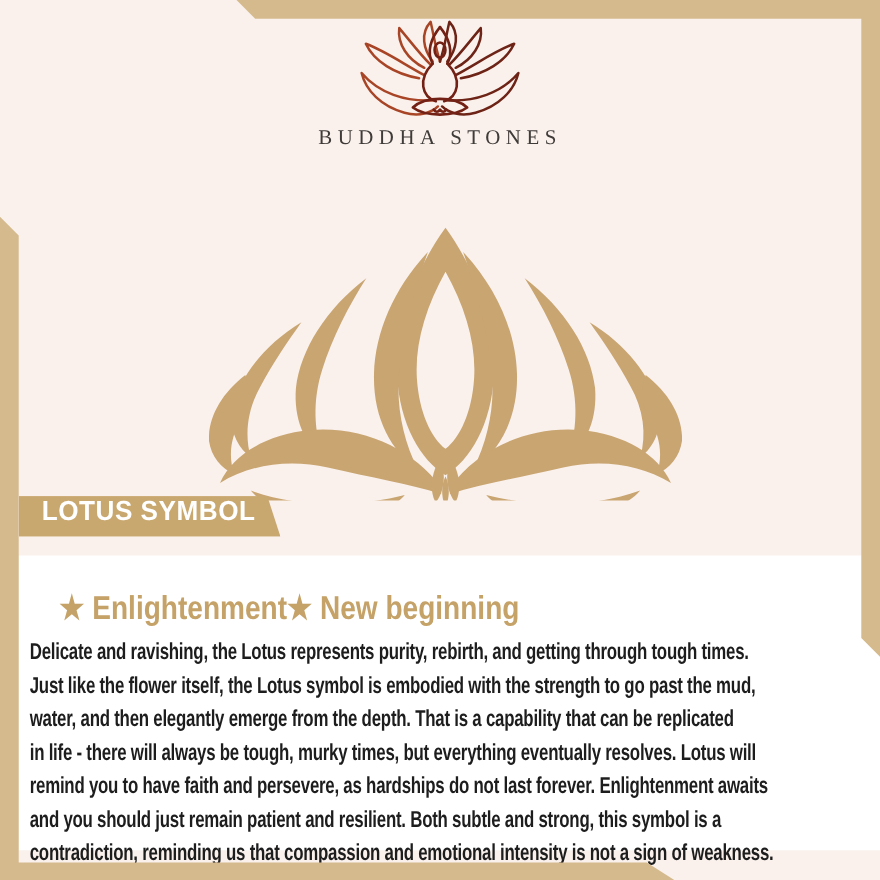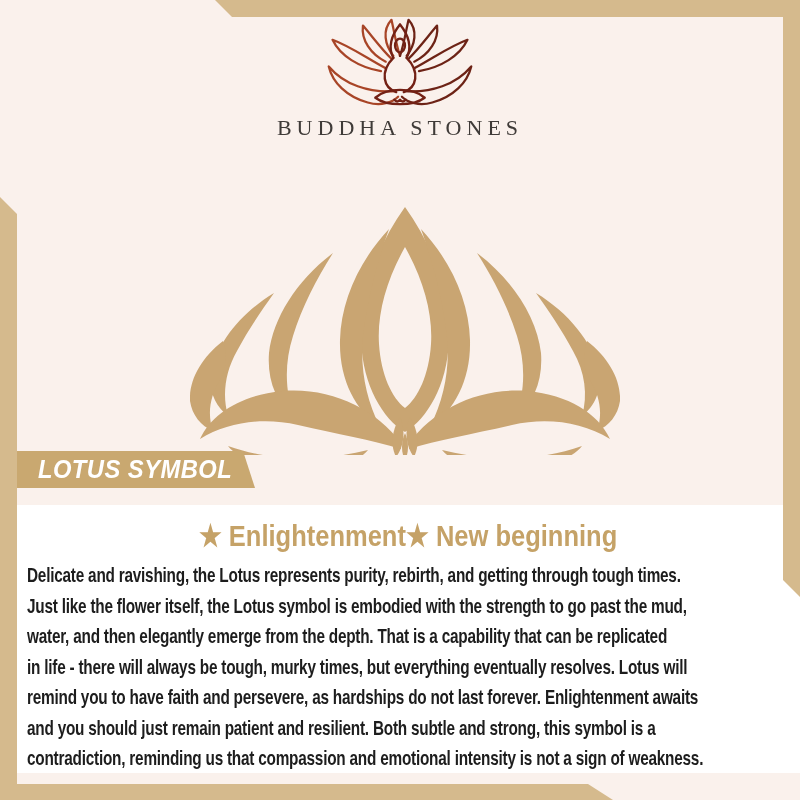--- a/index.html
+++ b/index.html
@@ -11,21 +11,21 @@
   }
   
   .frame-svg { position:absolute; inset:0; z-index:30; pointer-events:none; }
 
   
   .logo-wrap { position:absolute; top:16px; left:0; width:800px; text-align:center; z-index:5; }
   .logo-svg { display:block; margin:0 auto; }
   .brand-name {
     margin-top:2px;
     font-family:"Liberation Serif", serif;
-    font-size:22px; letter-spacing:5px; font-weight:500;
+    font-size:19px; letter-spacing:5px; font-weight:500;
     color:#3f3b38;
   }
 
   
   .title-bar {
     position:absolute; left:165px; top:143px; width:470px; height:50px;
     background:#fefdfb; z-index:6;
     display:flex; align-items:center; justify-content:center;
   }
   .title-text {
@@ -34,35 +34,35 @@
   }
 
   
   .lotus-wrap { position:absolute; left:190px; top:203px; width:430px; height:252px; z-index:4; }
 
   
   .section-banner {
     position:absolute; left:17px; top:451px; width:238px; height:37px;
     background:#c9a870; z-index:6;
     clip-path:polygon(0 0, 226px 0, 100% 100%, 0 100%);
-    display:flex; align-items:center;font-style:italic;
+    display:flex; 
   }
   .section-label {
     color:#ffffff; font-size:25px; font-weight:600; letter-spacing:.5px;
     padding-left:22px; transform:scaleX(.95); transform-origin:left center;
     white-space:nowrap;
   }
 
   
   .content-box {
     position:absolute; left:17px; top:505px; width:783px; height:268px;
     background:#ffffff; z-index:5;
   }
   .content-heading {
-    margin-top:13px; display:flex; justify-content:center;
+    margin-top:30px; display:flex; justify-content:flex-start;
   }
   .content-heading span {
     font-size:30px; font-weight:bold; color:#c5a267; white-space:nowrap;
     transform:scaleX(.85); transform-origin:center;
   }
   .body-text { margin-top:7px; padding-left:10px; }
   .body-line {
     font-size:21px; font-weight:bold; color:#1d1d1d;
     line-height:30.5px; white-space:nowrap; letter-spacing:-.3px;
     transform:scaleX(.73); transform-origin:left center;

